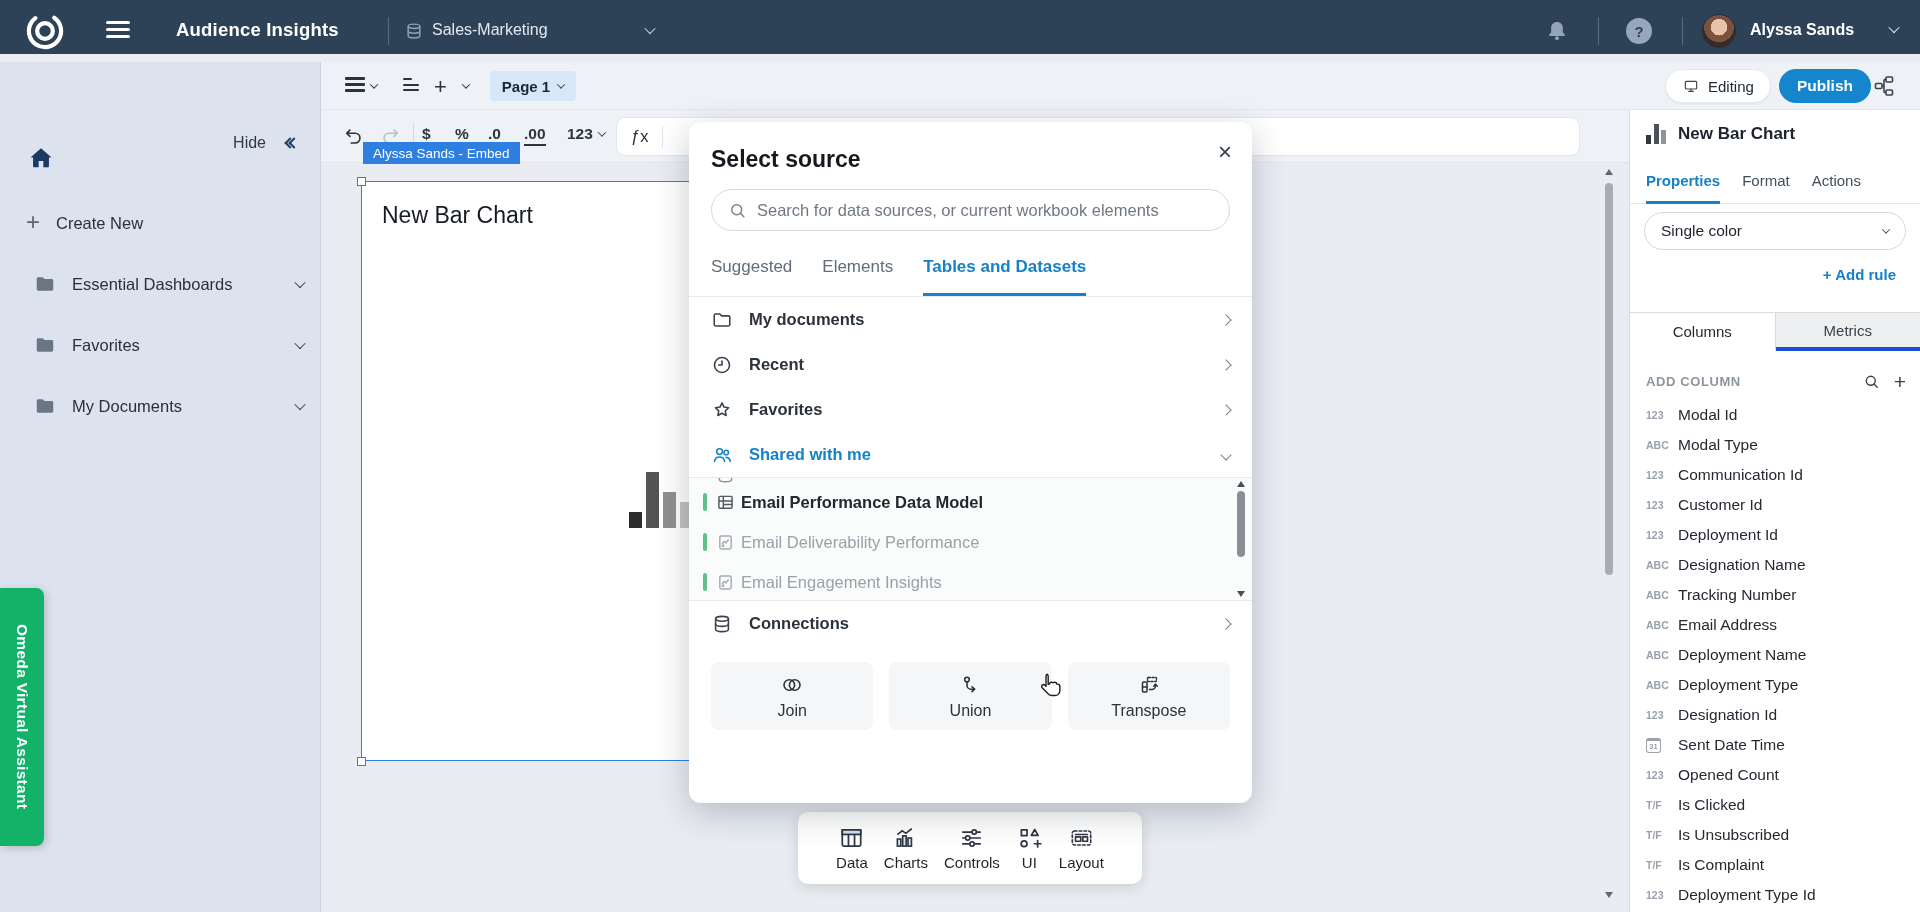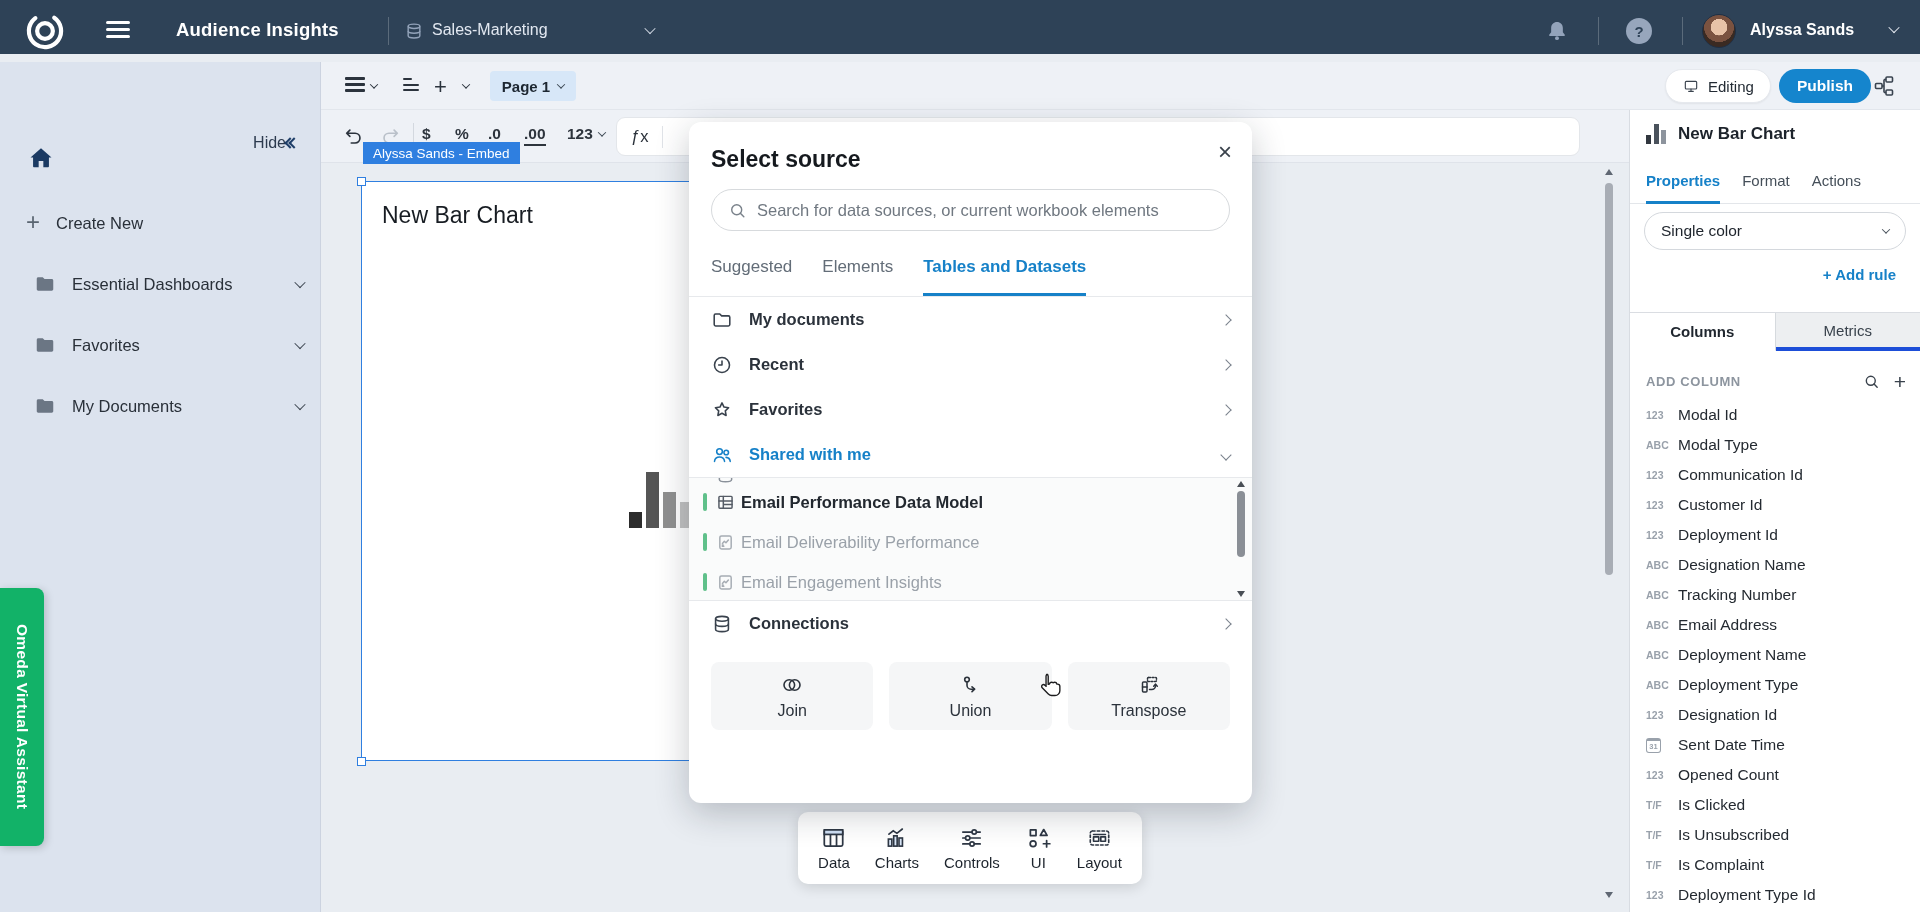--- a/index.html
+++ b/index.html
@@ -32,21 +32,21 @@
   .ws-chev{position:absolute;left:646px;top:26px;color:#cfd7e2}
   .bell{position:absolute;left:1544px;top:18px;width:26px;height:26px;color:#93a3ba}
   .help{position:absolute;left:1626px;top:18px;width:26px;height:26px;border-radius:50%;background:#97a6bc;color:#2e4257;font-weight:700;font-size:15px;display:flex;align-items:center;justify-content:center}
   .avatar{position:absolute;left:1702px;top:14px;width:34px;height:34px;border-radius:50%;
     background:radial-gradient(circle at 50% 38%,#e8c3a8 0 32%,#7a5240 33% 58%,#3a2a22 59%);border:1px solid #1f2f44}
   .user-name{position:absolute;left:1750px;top:21px;font-size:16px;font-weight:700}
   .user-chev{position:absolute;left:1890px;top:25px;color:#e6ebf2}
 
   
   .sidebar{position:absolute;left:0;top:62px;width:321px;height:850px;background:var(--side);border-right:1px solid #ccd3e0}
-  .hide-row{position:absolute;top:72px;right:22px;display:flex;align-items:center;gap:0;color:#2c3a4e;font-size:16px}
+  .hide-row{position:absolute;top:72px;right:22px;display:flex;align-items:center;gap:20px;color:#2c3a4e;font-size:16px}
   .hide-chevs{color:#1e3e68;display:inline-flex}
   .hide-chevs .chev{width:8px;height:8px;border-width:2.2px}
   .hide-chevs .chev:last-child{margin-left:-4px}
   .home{position:absolute;left:26px;top:82px;width:30px;height:28px;color:#1b3a63}
   .side-create{position:absolute;left:0;top:142px;width:100%;height:38px;display:flex;align-items:center;padding:0 26px;cursor:pointer}
   .side-create .plus{font-size:24px;color:#5a6571;line-height:1;margin-top:-3px}
   .side-create .lbl{margin-left:16px;font-size:16.5px;color:#293039}
   .side-rows{position:absolute;left:8px;top:204px;width:100%}
   .side-row{display:flex;align-items:center;height:36px;margin-bottom:25px;padding:0 24px 0 26px}
   .side-row .ico{width:22px;height:22px;color:#6b7684}
@@ -144,21 +144,21 @@
   .sub-scroll .tri.down{position:absolute;bottom:0;left:3px;border-top:6px solid #4a4f56}
   .sub-scroll .thumb{position:absolute;left:3px;top:10px;width:8px;height:66px;background:#8a8f96;border-radius:4px}
   .m-actions{display:flex;gap:16px;margin-top:16px}
   .act-btn{flex:1;height:68px;background:#f5f6f7;border:none;border-radius:8px;display:flex;flex-direction:column;
     align-items:center;justify-content:center;cursor:pointer;font-family:inherit}
   .act-btn .ico{width:24px;height:24px;color:#2b323b}
   .act-btn .a-label{margin-top:5px;font-size:16px;color:#2b323b}
 
   
   .dock{position:absolute;left:798px;top:812px;width:344px;height:72px;background:#fff;border-radius:10px;
-    box-shadow:0 3px 14px rgba(0,0,0,.14);display:flex;align-items:center;justify-content:center;gap:25px;z-index:20}
+    box-shadow:0 3px 14px rgba(0,0,0,.14);display:flex;align-items:center;justify-content:center;gap:16px;z-index:20}
   .dock-item{display:flex;flex-direction:column;align-items:center;cursor:pointer}
   .dock-item .ico{width:27px;height:26px;color:#2e3744}
   .dock-item .d-label{font-size:15px;color:#1d242d;margin-top:3px}
 
   
   .inspector{position:absolute;left:1629px;top:110px;width:291px;height:802px;background:#fff;border-left:1px solid #d8dce2}
   .insp-head{position:absolute;left:16px;top:14px;display:flex;align-items:center;gap:12px}
   .bars-glyph{display:flex;align-items:flex-end;gap:2.5px;height:20px}
   .bars-glyph i{width:5px;background:#585f69;display:block}
   .bars-glyph i:nth-child(1){height:9px;background:#31373f}
@@ -169,21 +169,21 @@
   .i-tab{font-size:15px;color:#454f59;position:relative;padding-top:4px;cursor:pointer}
   .i-tab.active{color:var(--accent);font-weight:700}
   .i-tab.active::after{content:"";position:absolute;left:0;right:0;bottom:-1px;height:3px;background:var(--accent)}
   .color-pill{position:absolute;left:14px;top:102px;width:262px;height:38px;border:1px solid #d4d8dd;border-radius:19px;
     display:flex;align-items:center;padding:0 16px;font-size:15.5px;color:#20262e;cursor:pointer}
   .color-pill .chev{margin-left:auto;color:#49525c}
   .add-rule{position:absolute;right:24px;top:156px;font-size:15px;font-weight:700;color:var(--accent);cursor:pointer}
   .subtabs{position:absolute;left:0;top:202px;width:100%;height:39px;display:flex;border-top:1px solid #dadde2}
   .subtab{flex:1;display:flex;align-items:center;justify-content:center;font-size:15px;color:#39424c;
     background:#edeff1;border-bottom:4px solid #1d4ed8;cursor:pointer}
-  .subtab.active{background:#fff;font-weight:700;color:#1f262e;border-bottom:1px solid transparent;border-right:1px solid #d6dade}
+  .subtab.active{background:#fff;font-weight:400;color:#1f262e;border-bottom:1px solid transparent;border-right:1px solid #d6dade}
   .addcol{position:absolute;left:16px;right:14px;top:257px;height:28px;display:flex;align-items:center}
   .addcol .a-lbl{font-size:13px;font-weight:600;letter-spacing:.6px;color:#8d959f}
   .addcol .ico{width:17px;height:17px;color:#39424c;margin-left:auto;cursor:pointer}
   .addcol .plus{font-size:21px;color:#39424c;margin-left:14px;cursor:pointer;line-height:1}
   .col-list{position:absolute;left:0;top:290px;width:100%}
   .col-row{display:flex;align-items:center;height:30px;padding-left:16px;cursor:pointer}
   .type-ico{width:32px;font-size:10.5px;font-weight:600;color:#99a1ab;flex:0 0 auto}
   .type-ico.cal{width:15px;height:15px;border:1.5px solid #99a1ab;border-top-width:3px;border-radius:3px;font-size:7.5px;
     display:flex;align-items:center;justify-content:center;margin-right:17px}
   .col-row .c-label{font-size:15.5px;color:#242a31}

